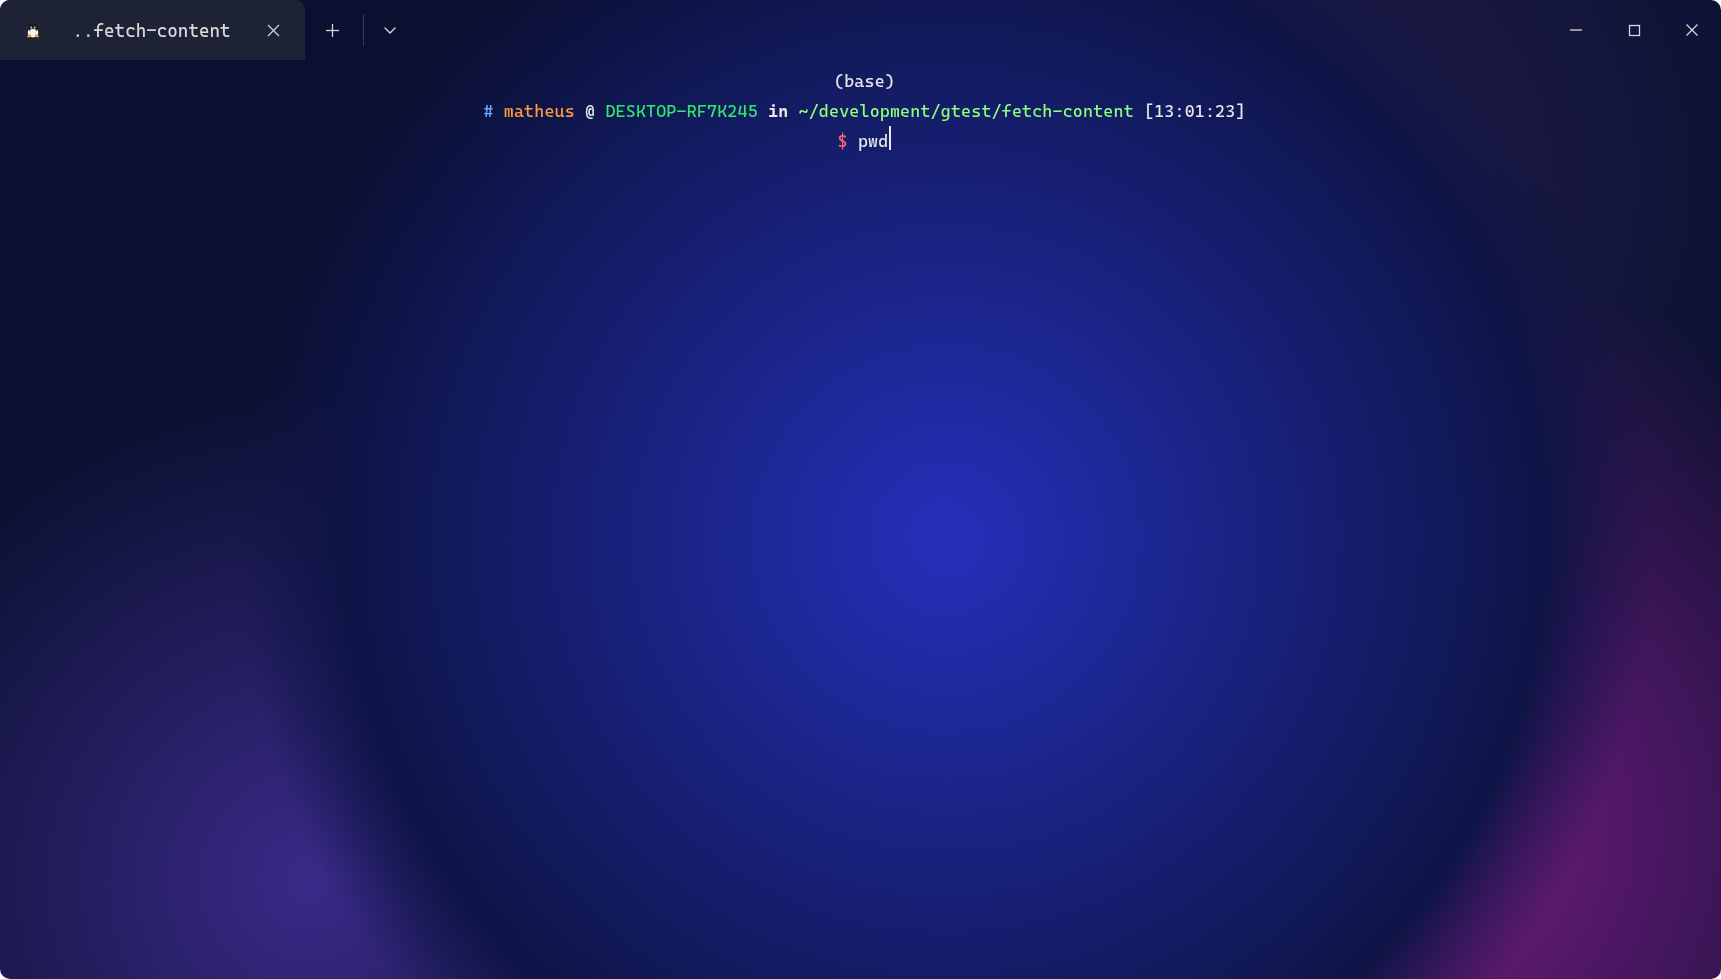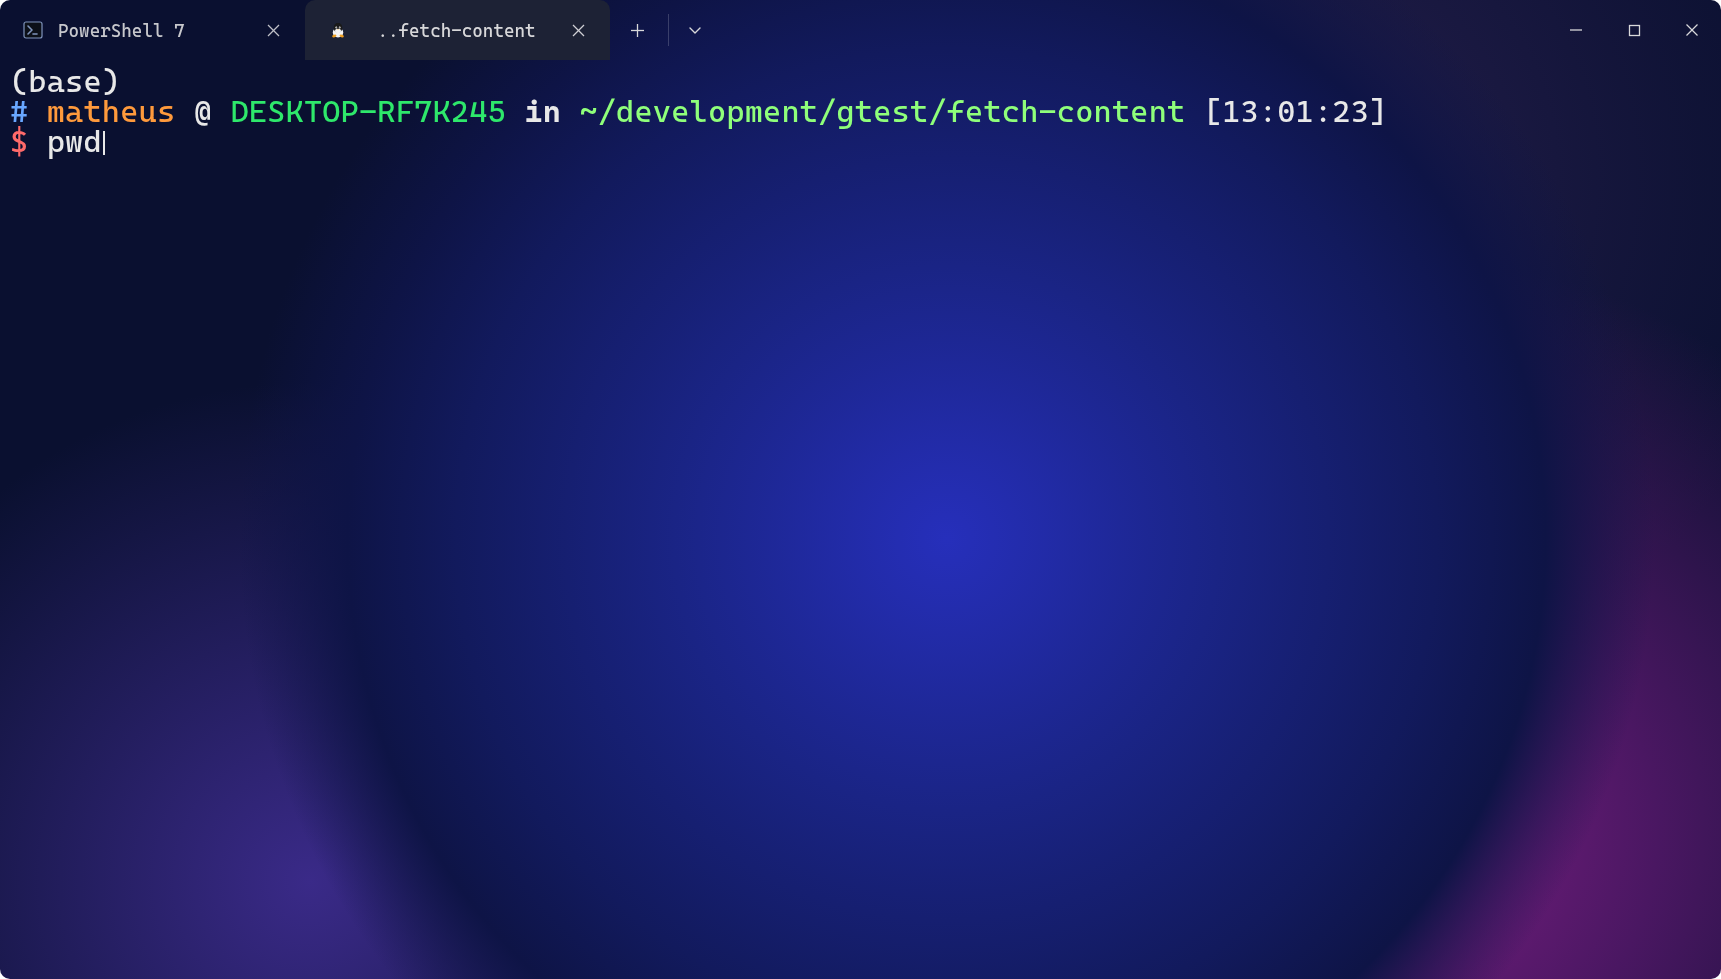--- a/index.html
+++ b/index.html
@@ -53,25 +53,26 @@
     .tb-sep{ width:1px; margin:14px 4px; background:rgba(255,255,255,.18); }
     .tb-spacer{ flex:1; }
     .win-btn{
       width:58px; display:flex; align-items:center; justify-content:center;
       color:#d8d8da; cursor:pointer;
     }
 
     
     .term{
       flex:1;
-      font-size:31px; line-height:30px;
+      font-size:17px; line-height:30px;
       padding:6px 2px 10px 10px;
       color:#e8e8e8;
       white-space:pre;
       letter-spacing:0.2px;
+      text-align:center;
     }
     .c-base   { color:#e8e8e8; }
     .c-hash   { color:#69a7ff; }        
     .c-user   { color:#ff9a3c; }        
     .c-at     { color:#e8e8e8; }        
     .c-host   { color:#2ee86b; }        
     .c-in     { color:#e8e8e8; font-weight:bold;}        
     .c-path   { color:#8fff7a; }        
     .c-time   { color:#e8e8e8; }        
     .c-dollar { color:#ff6a6a; }        
@@ -81,36 +82,20 @@
       background:#e8e8e8; vertical-align:-3px; margin-left:1px;
     }
   </style>
 </head>
 <body>
 
 <div class="window">
 
   <div class="titlebar">
 
-    <div class="tab inactive">
-      <span class="icon">
-        <svg width="20" height="20" viewBox="0 0 20 20">
-          <rect x="1" y="2" width="18" height="16" rx="2" fill="#0d1117" stroke="#8aa0c8" stroke-width="1.2"></rect>
-          <path d="M5 6 L9 10 L5 14" stroke="#8aa0c8" stroke-width="1.6" fill="none" stroke-linecap="round" stroke-linejoin="round"></path>
-          <line x1="10" y1="14" x2="14" y2="14" stroke="#8aa0c8" stroke-width="1.6" stroke-linecap="round"></line>
-        </svg>
-      </span>
-      <span class="label">PowerShell 7</span>
-      <span class="close">
-        <svg width="13" height="13" viewBox="0 0 13 13">
-          <line x1="1" y1="1" x2="12" y2="12" stroke="currentColor" stroke-width="1.3"></line>
-          <line x1="12" y1="1" x2="1" y2="12" stroke="currentColor" stroke-width="1.3"></line>
-        </svg>
-      </span>
-    </div>
 
     <div class="tab active">
       <span class="icon">
         <svg width="20" height="20" viewBox="0 0 20 20">
           <ellipse cx="10" cy="8" rx="4.2" ry="5" fill="#1a1a1a"></ellipse>
           <ellipse cx="10" cy="12.5" rx="5.2" ry="5" fill="#f5f5f5"></ellipse>
           <ellipse cx="10" cy="8" rx="4.2" ry="5" fill="#1a1a1a"></ellipse>
           <ellipse cx="10" cy="11" rx="3" ry="2.2" fill="#f5f5f5"></ellipse>
           <circle cx="8.3" cy="7.5" r="0.9" fill="#fff"></circle>
           <circle cx="11.7" cy="7.5" r="0.9" fill="#fff"></circle>

